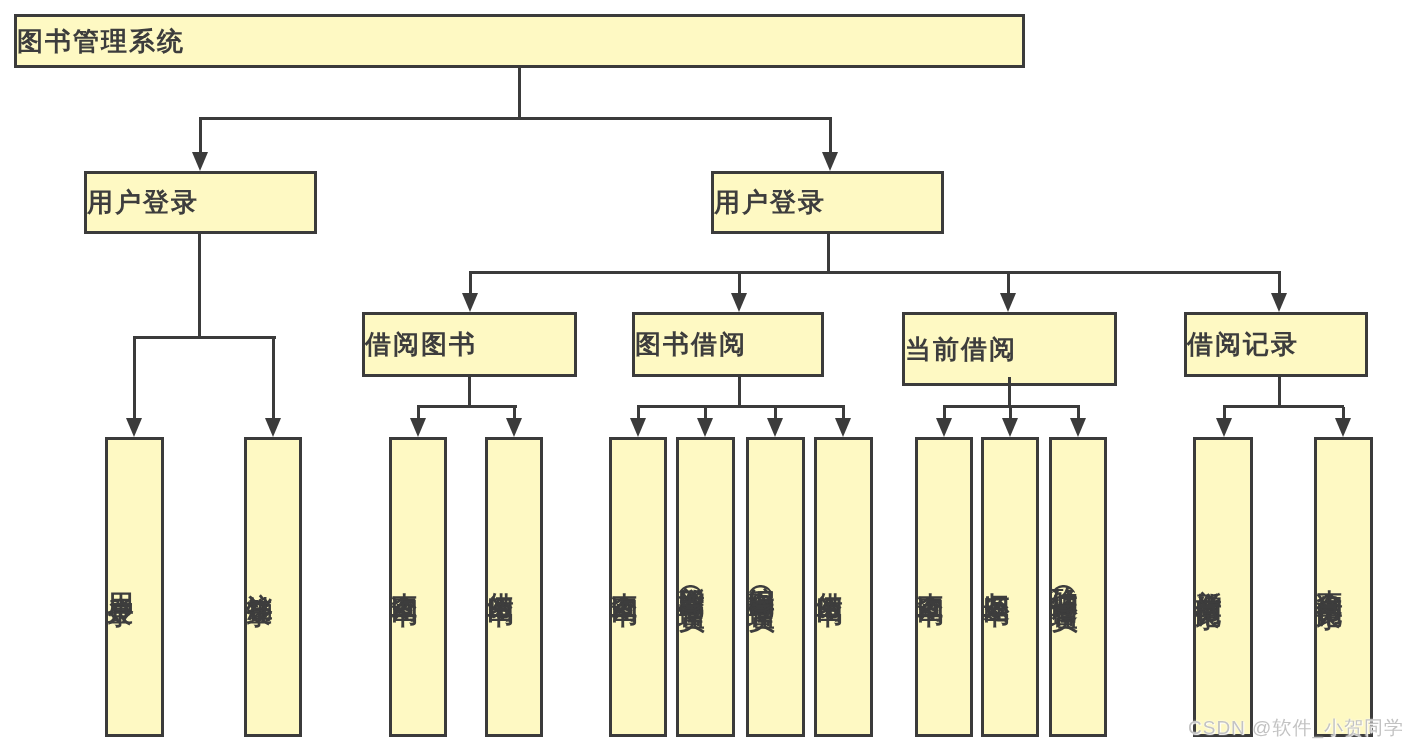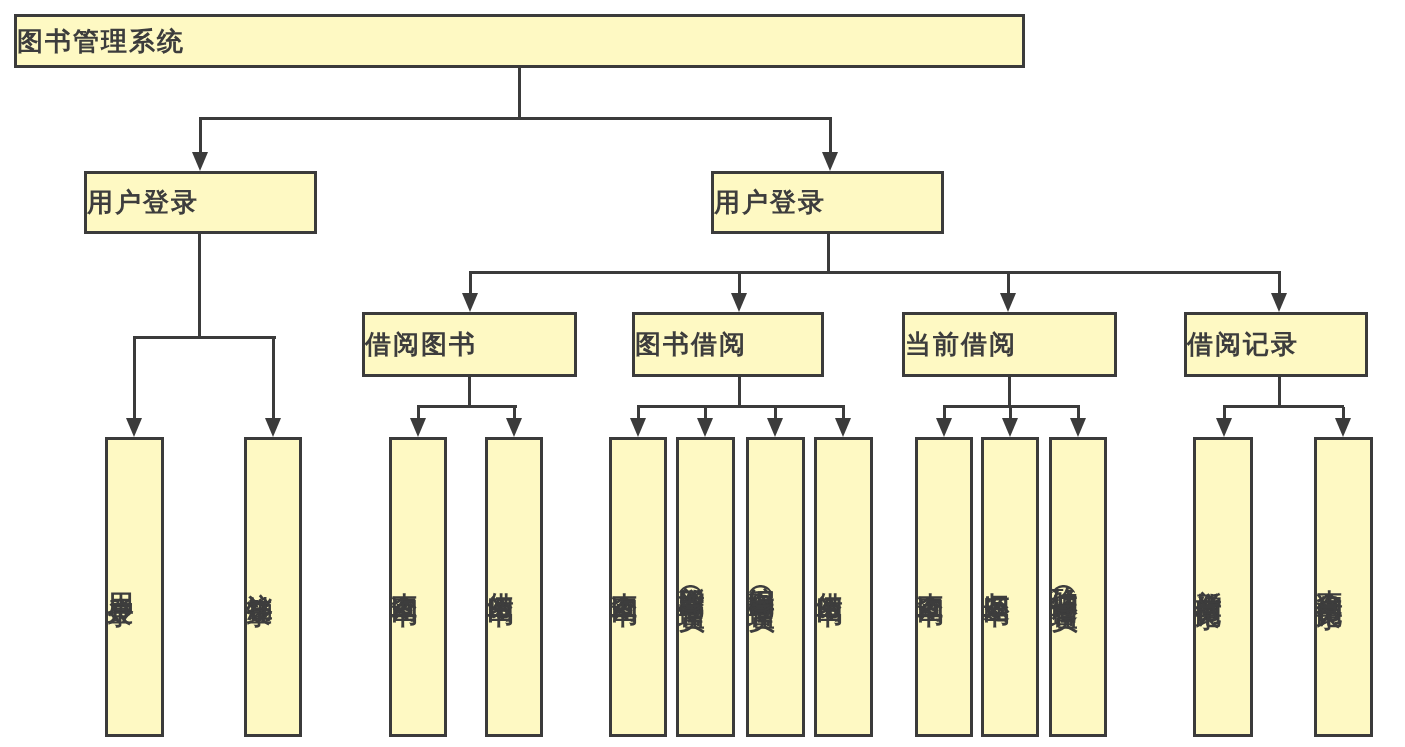--- a/index.html
+++ b/index.html
@@ -77,21 +77,21 @@
   <div class="arrowhead" style="left:1000px;top:293px"></div>
   <div class="line" style="left:1278px;top:273px;width:3px;height:21px"></div>
   <div class="arrowhead" style="left:1271px;top:293px"></div>
 
   <div class="box" style="left:362px;top:312px;width:215px;height:65px">
     <span class="hlabel">借阅图书</span>
   </div>
   <div class="box" style="left:632px;top:312px;width:192px;height:65px">
     <span class="hlabel">图书借阅</span>
   </div>
-  <div class="box" style="left:902px;top:312px;width:215px;height:65px">
+  <div class="box" style="left:902px;top:312px;width:215px;height:74px">
     <span class="hlabel">当前借阅</span>
   </div>
   <div class="box" style="left:1184px;top:312px;width:184px;height:65px">
     <span class="hlabel">借阅记录</span>
   </div>
 
   <div class="line" style="left:468px;top:377px;width:3px;height:31px"></div>
   <div class="line" style="left:417px;top:405px;width:100px;height:3px"></div>
   <div class="line" style="left:417px;top:407px;width:3px;height:12px"></div>
   <div class="arrowhead" style="left:410px;top:418px"></div>
@@ -158,14 +158,15 @@
   <div class="box vleaf" style="left:1049px;width:58px">
     <span class="vtext">确认归还（管理员）</span>
   </div>
   <div class="box vleaf" style="left:1193px;width:60px">
     <span class="vtext">新增借阅记录</span>
   </div>
   <div class="box vleaf" style="left:1314px;width:59px">
     <span class="vtext">查询借阅记录</span>
   </div>
 
+  <div class="watermark">CSDN @软件_小贺同学</div>
 
 </div>
 
 </body></html>

